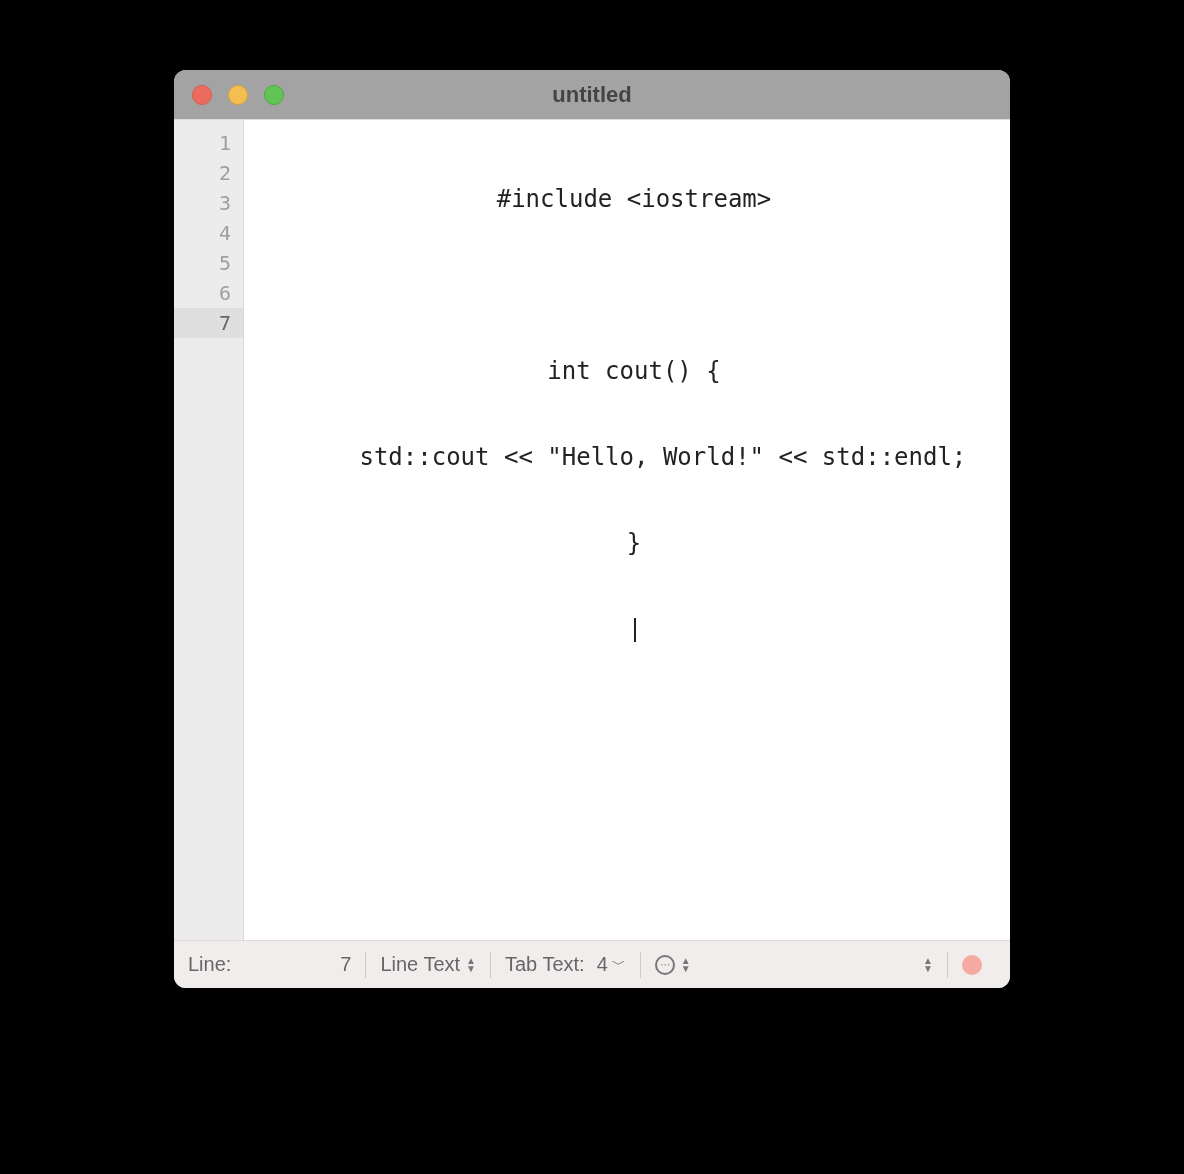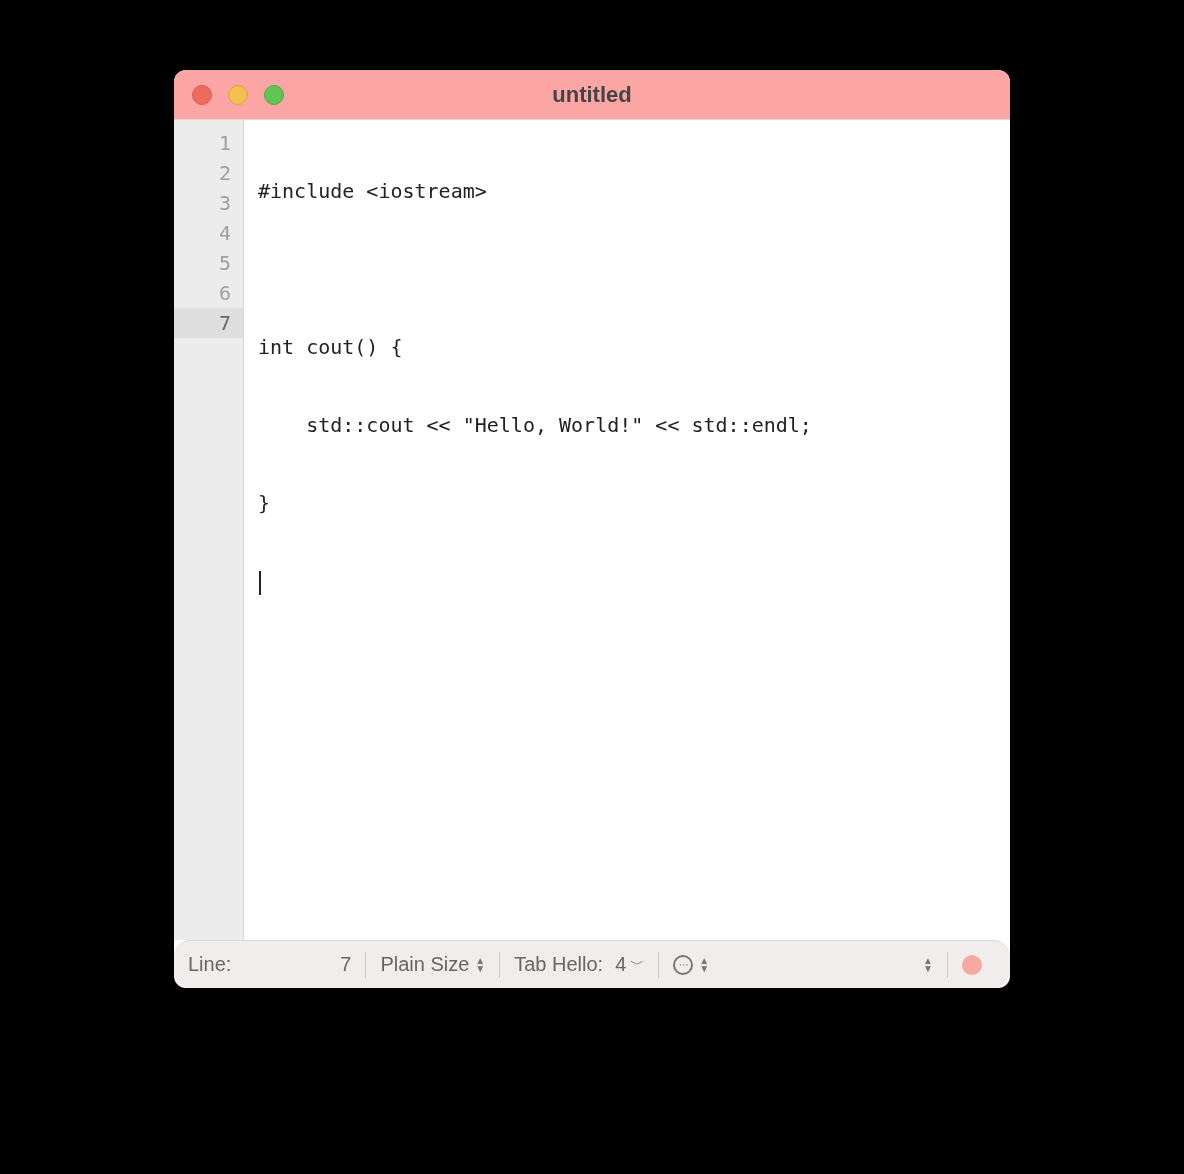--- a/index.html
+++ b/index.html
@@ -22,21 +22,21 @@
       height: 918px;
       background: #fff;
       border-radius: 12px;
       display: flex;
       flex-direction: column;
       overflow: hidden;
       box-shadow: 0 10px 40px rgba(0,0,0,0.5);
     }
     .titlebar {
       height: 50px;
-      background: #fca5a5;
+      background: #a3a3a3;
       display: flex;
       align-items: center;
       position: relative;
       border-bottom: 1px solid #e0dada;
     }
     .traffic-lights {
       display: flex;
       gap: 16px;
       padding-left: 18px;
     }
@@ -80,24 +80,25 @@
     }
     .gutter .current {
       background: #e0dfdf;
       color: #666;
     }
     .code {
       flex: 1;
       padding-top: 8px;
       padding-left: 14px;
       font-family: ui-monospace, Menlo, monospace;
-      font-size: 20px;
+      font-size: 24px;
       color: #222;
       white-space: pre;
       position: relative;
+      text-align: center;
     }
     .code-line {
       height: 30px;
       line-height: 30px;
     }
     .cursor {
       display: inline-block;
       width: 2px;
       height: 24px;
       background: #222;
@@ -107,21 +108,20 @@
     .statusbar {
       height: 48px;
       background: #f2eded;
       border-top: 1px solid #ddd8d8;
       display: flex;
       align-items: center;
       padding: 0 14px;
       font-size: 20px;
       color: #666;
       gap: 0;
-      border-radius: 17px;
     }
     .sb-section {
       display: flex;
       align-items: center;
       padding: 0 14px;
       height: 100%;
     }
     .sb-divider {
       width: 1px;
       height: 26px;
@@ -198,29 +198,29 @@
       <div class="code-line">}</div>
       <div class="code-line"><span></span><span class="cursor"></span></div>
     </div>
   </div>
 
   <div class="statusbar">
     <div class="sb-section line-label">Line:</div>
     <div class="line-number">7</div>
     <div class="sb-divider"></div>
     <div class="sb-section">
-      <span>Plain Size</span>
+      <span>Line Text</span>
       <span class="stepper">
         <span>▲</span>
           <span>▼</span>
       </span>
     </div>
     <div class="sb-divider"></div>
     <div class="sb-section">
-      <span>Tab Hello:</span>
+      <span>Tab Text:</span>
       <span style="margin-left:12px">4</span>
       <span class="chevron-down">﹀</span>
     </div>
     <div class="sb-divider"></div>
     <div class="sb-section">
       <span class="circle-dots">⋯</span>
       <span class="stepper">
         <span>▲</span>
           <span>▼</span>
       </span>

